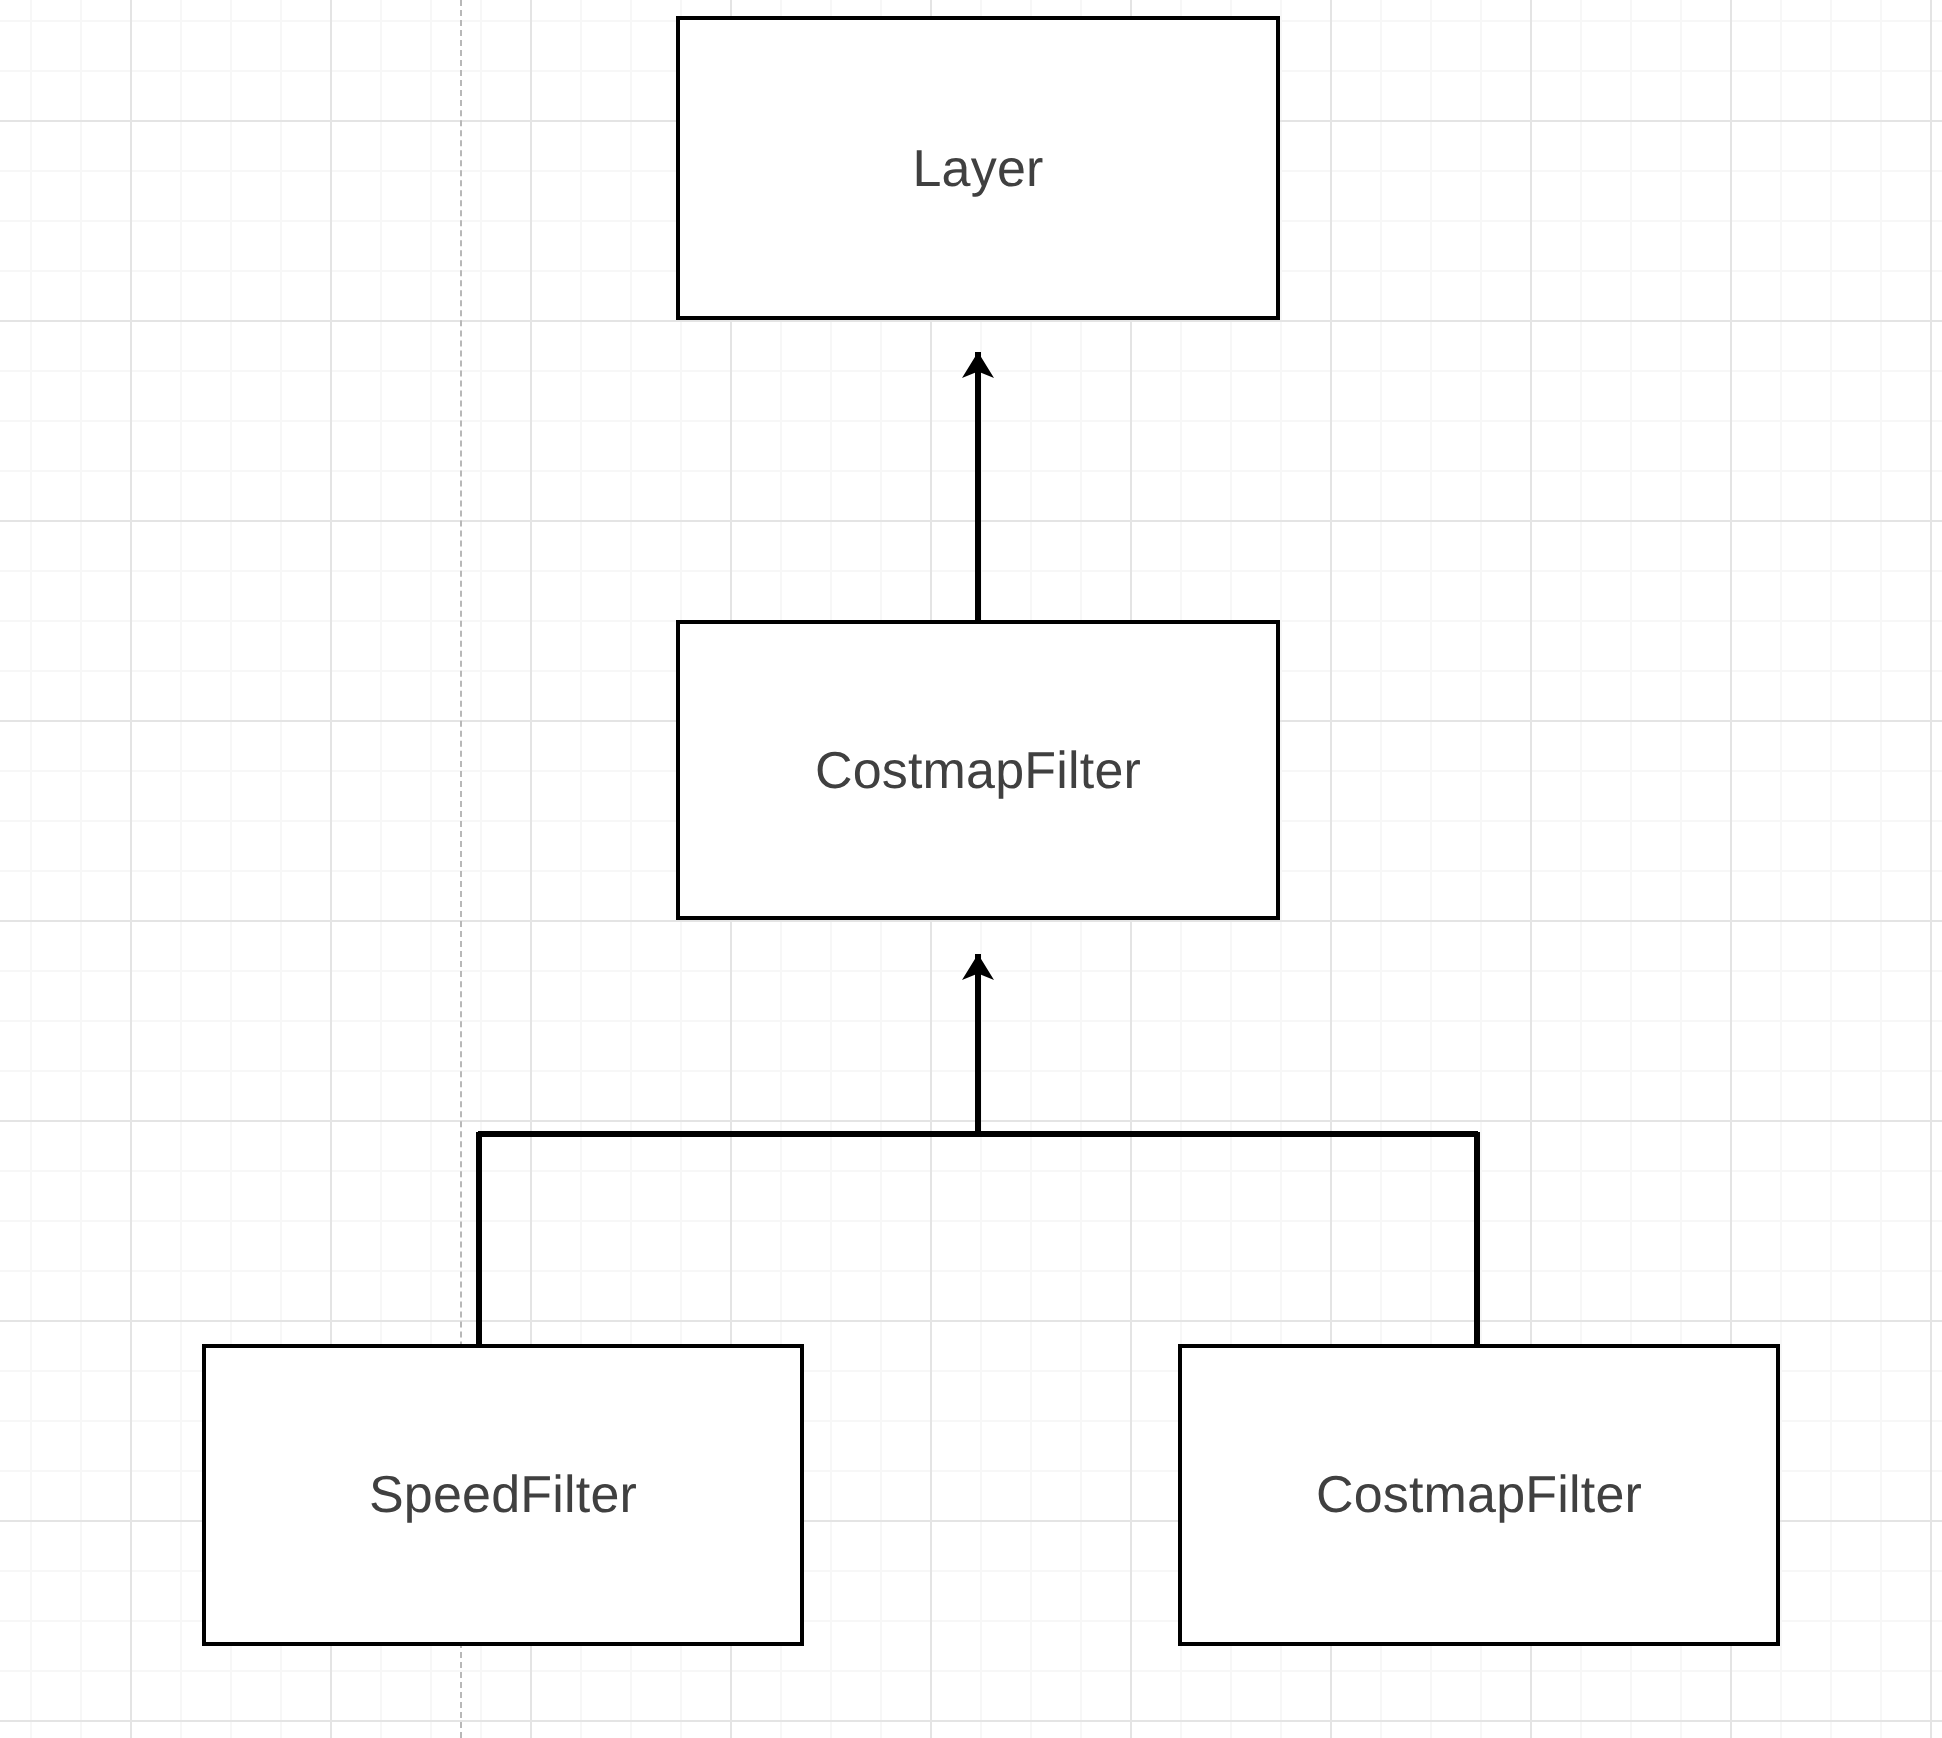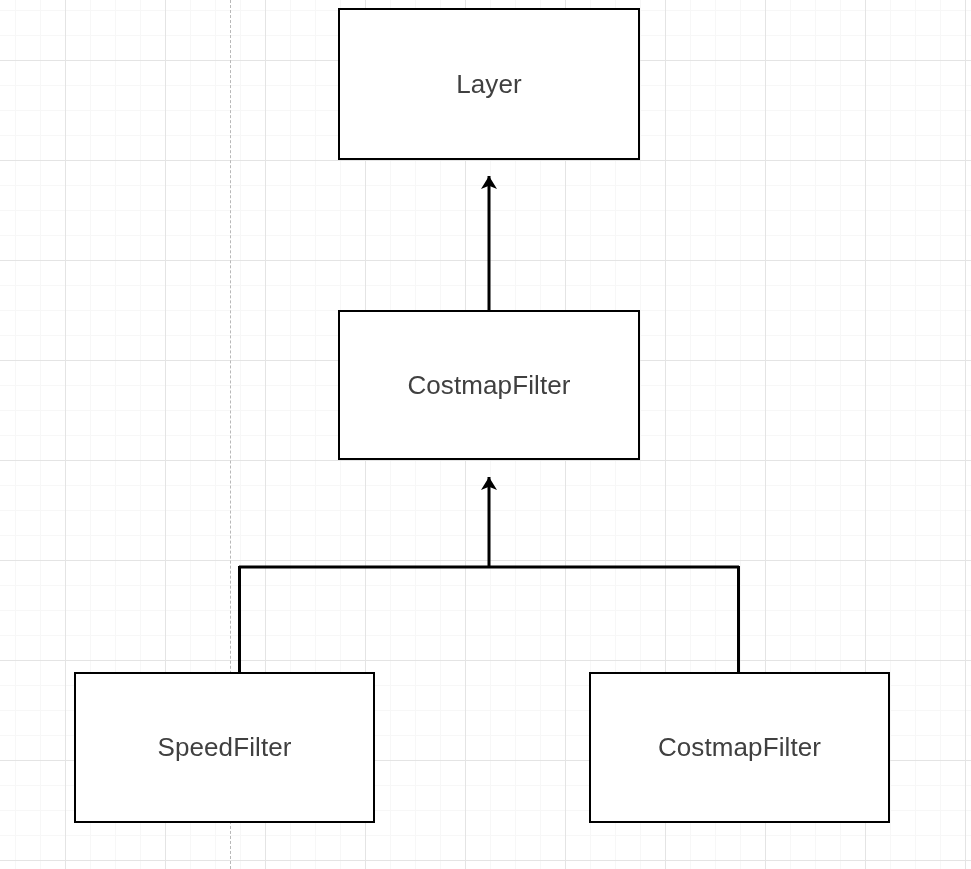--- a/index.html
+++ b/index.html
@@ -48,21 +48,21 @@
     font-family: "Liberation Sans", sans-serif;
     font-size: 26px;
     line-height: 1.1;
     color: #404040;
     letter-spacing: 0.1px;
     white-space: nowrap;
     text-align: center;
   }
   #node-layer      { left: 338px; top: 8px;   width: 302px; height: 152px; }
   #node-costmap    { left: 338px; top: 310px; width: 302px; height: 150px; }
-  #node-speed      { left: 74px;  top: 672px; width: 301px; height: 151px; }
+  #node-speed      { left: 101px;  top: 672px; width: 301px; height: 151px; }
   #node-keepout    { left: 589px; top: 672px; width: 301px; height: 151px; }
   .guide-line {
     position: absolute;
     top: 0;
     height: 869px;
     width: 0;
     border-left: 1px dashed #b8b8b8;
     z-index: 1;
   }
 </style>

